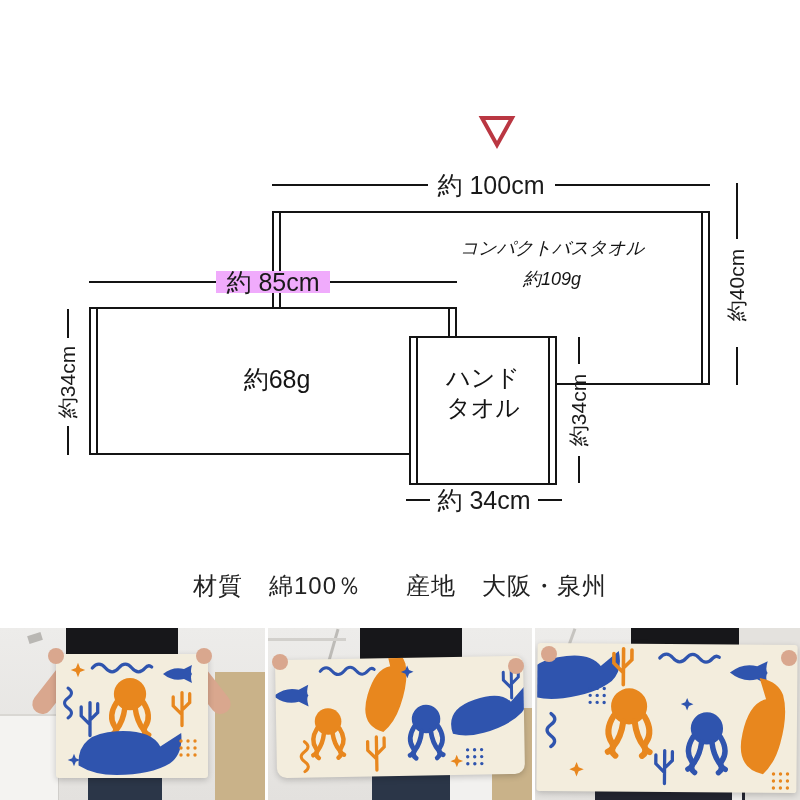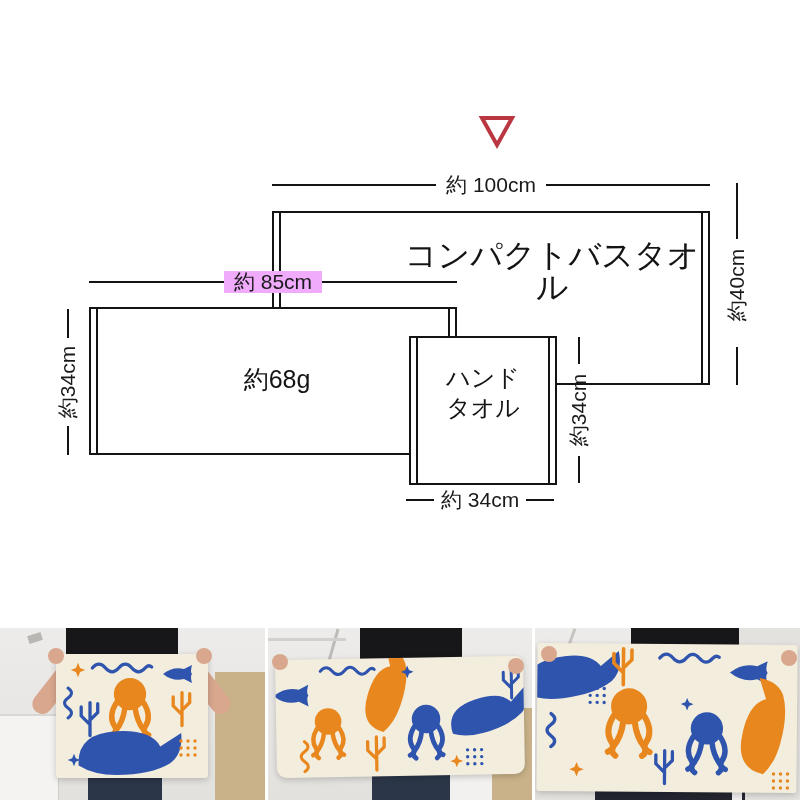--- a/index.html
+++ b/index.html
@@ -13,30 +13,30 @@
 
   
   .trect{position:absolute;background:#fff;border:2.5px solid #141414;box-sizing:border-box;}
   .trect .hem{position:absolute;top:0;bottom:0;width:2px;background:#141414;}
   .hem.l{left:5px}.hem.r{right:5px}
   .r-compact{left:272px;top:211px;width:438px;height:174px;z-index:1;}
   .r-face{left:89px;top:307px;width:368px;height:148px;z-index:2;}
   .r-hand{left:409px;top:336px;width:148px;height:149px;z-index:3;}
 
   .tlabel{position:absolute;text-align:center;z-index:4;line-height:1;color:#141414;}
-  .lab-compact{left:397px;top:239px;width:310px;font-size:32px;}
+  .lab-compact{left:397px;top:239px;width:310px;font-size:18px;font-style:italic;}
   .lab-compact .l2{margin-top:13px;}
   .lab-face{left:122px;top:357px;width:310px;font-size:25px;}
   .lab-face .l2{margin-top:10px;}
   .lab-hand{left:409px;top:363px;width:148px;font-size:24px;line-height:30px;}
 
   .hdim{position:absolute;display:flex;align-items:center;z-index:6;}
   .hdim .ln{flex:1;height:2px;background:#141414;}
   .hdim .dash{width:28px;height:2px;background:#141414;}
-  .hdim .lbl{font-size:21px;padding:0 10px;white-space:nowrap;line-height:22px;}
+  .hdim .lbl{font-size:25px;padding:0 10px;white-space:nowrap;line-height:22px;}
   .d100{left:272px;top:174px;width:438px;height:22px;}
   .d85{left:89px;top:271px;width:368px;height:22px;}
   .d85 .lbl{background:#f0abfc;}
   .d34b{left:406px;top:489px;width:156px;height:22px;}
   .d34b .lbl{padding:0 7px;}
 
   .vtick{position:absolute;width:2px;background:#141414;z-index:6;}
   .vlabel{position:absolute;white-space:nowrap;font-size:21px;z-index:6;
           transform:translate(-50%,-50%) rotate(-90deg);}
 
@@ -116,20 +116,21 @@
   </svg>
 
   <div>
 
     <div class="trect r-compact">
       <div class="hem l"></div>
       <div class="hem r"></div>
     </div>
     <div class="tlabel lab-compact">
       <div class="l1">コンパクトバスタオル</div>
+      <div class="l2">約109g</div>
     </div>
 
     <div class="trect r-face">
       <div class="hem l"></div>
       <div class="hem r"></div>
     </div>
     <div class="tlabel lab-face">
       <div class="l2">約68g</div>
     </div>
 
@@ -166,20 +167,23 @@
 
     <div class="vtick" style="left:67px;top:309px;height:29px;"></div>
     <div class="vlabel" style="left:68px;top:382px;">約34cm</div>
     <div class="vtick" style="left:67px;top:426px;height:29px;"></div>
 
     <div class="vtick" style="left:578px;top:337px;height:27px;"></div>
     <div class="vlabel" style="left:579px;top:410px;">約34cm</div>
     <div class="vtick" style="left:578px;top:456px;height:27px;"></div>
   </div>
 
+  <div class="specs">
+    <span class="ml">材質</span><span class="mv">綿100％</span><span class="ol">産地</span><span>大阪・泉州</span>
+  </div>
 
   <div class="photos">
 
     <div class="photo">
       <div class="ph p1-table"></div>
       <div class="ph p1-board"></div>
       <div class="ph p1-brk"></div>
       <div class="ph torso" style="left:66px;top:0;width:112px;height:116px;border-radius:0 0 26px 26px;"></div>
       <div class="ph arm" style="left:44px;top:32px;width:20px;height:58px;transform:rotate(38deg);"></div>
       <div class="ph arm" style="right:46px;top:32px;width:20px;height:58px;transform:rotate(-38deg);"></div>

